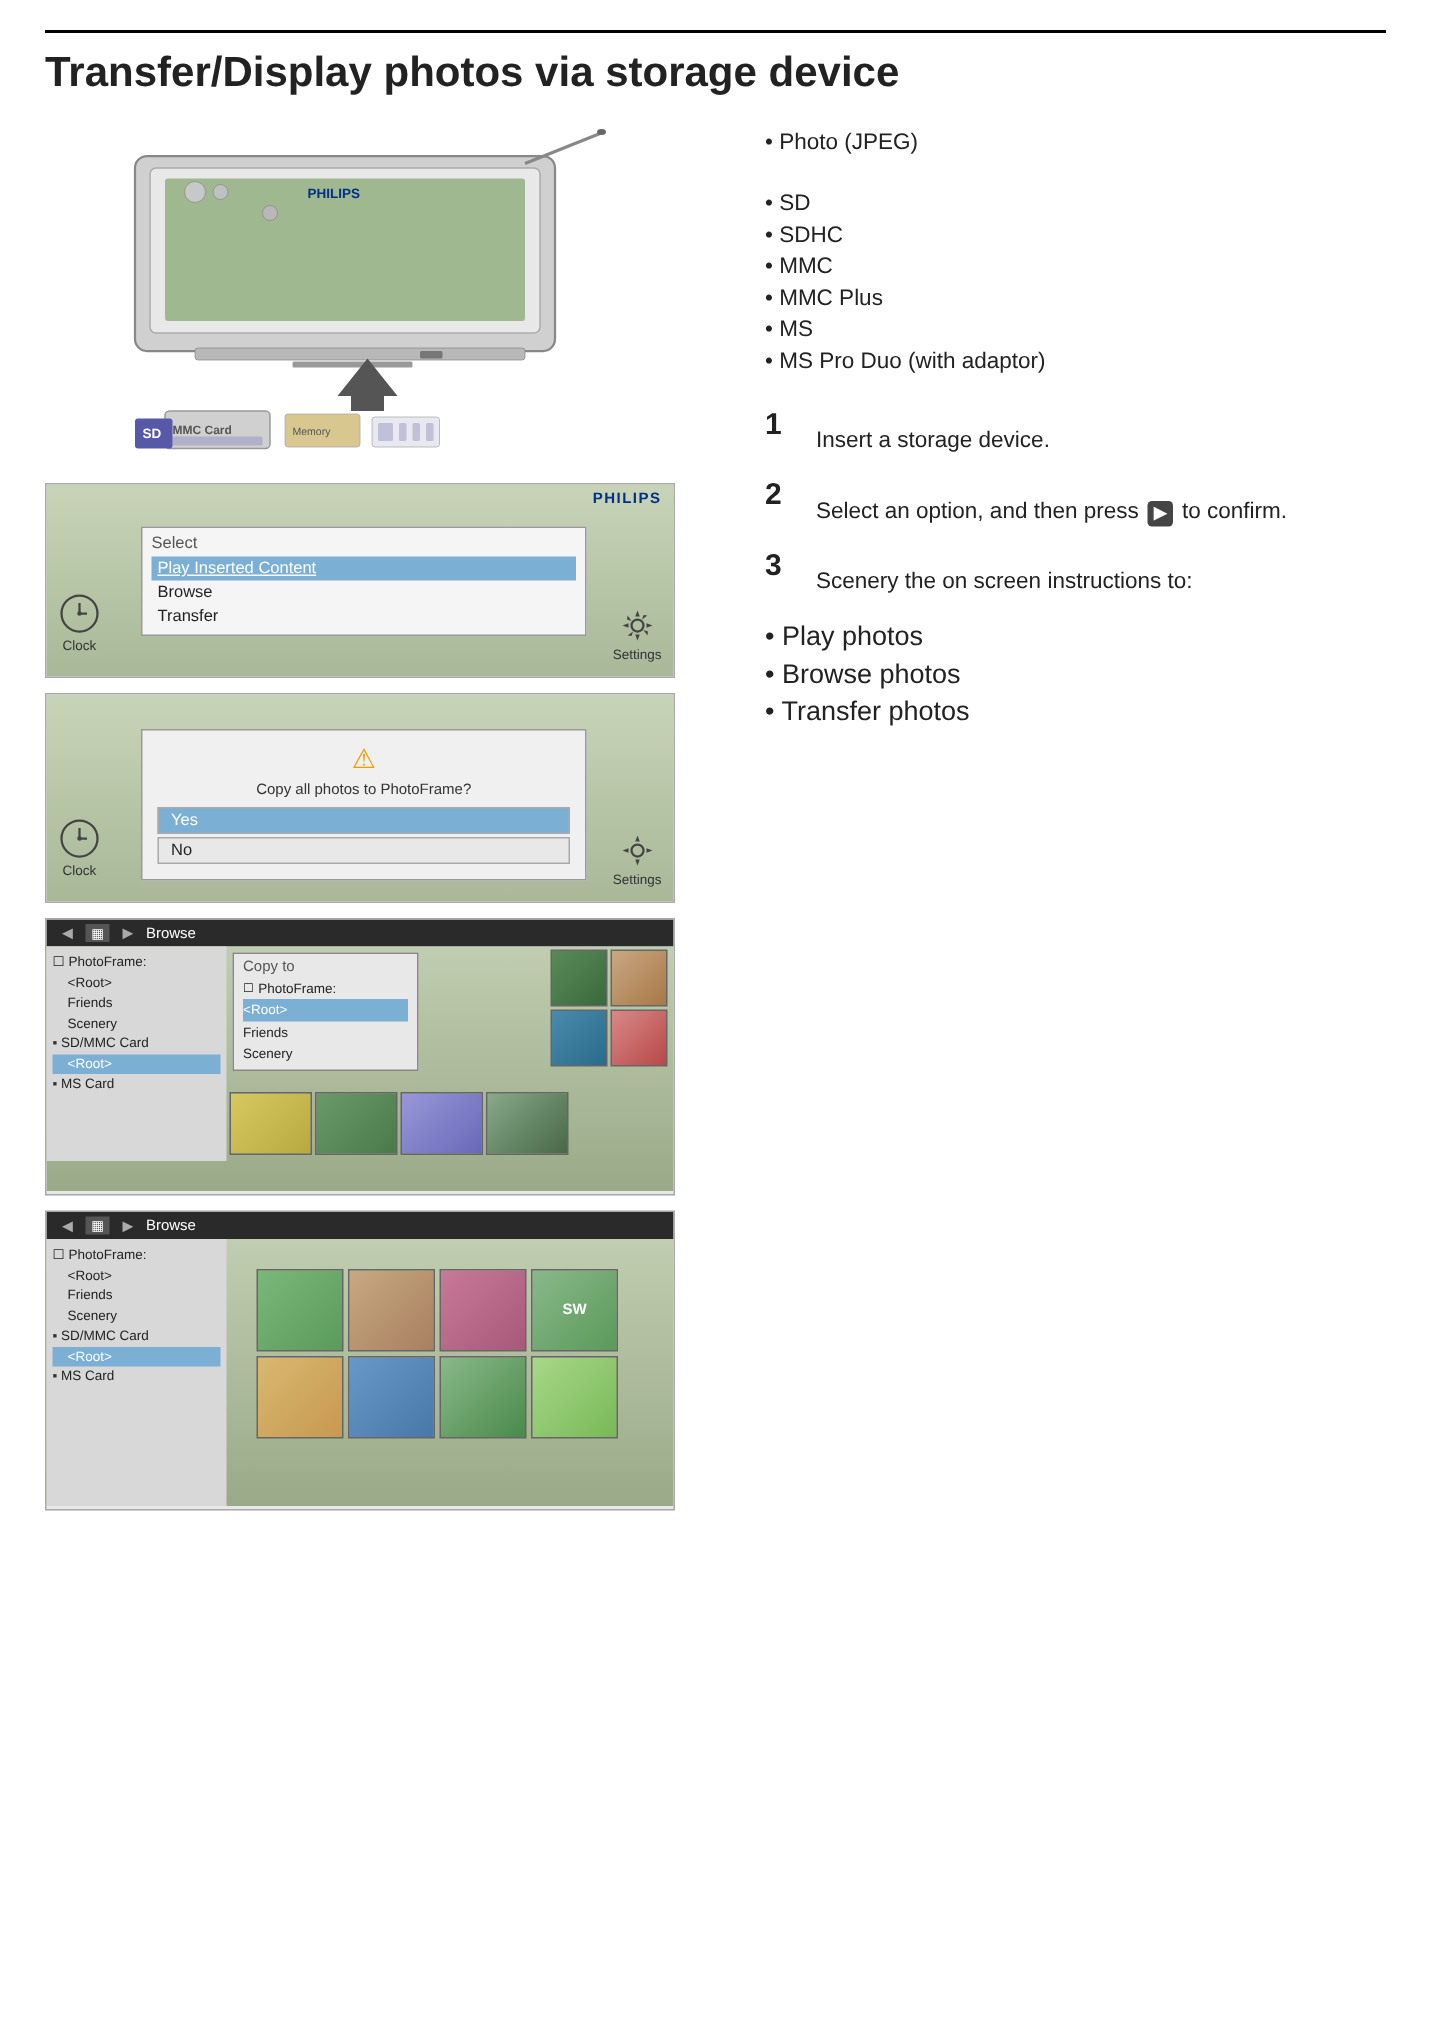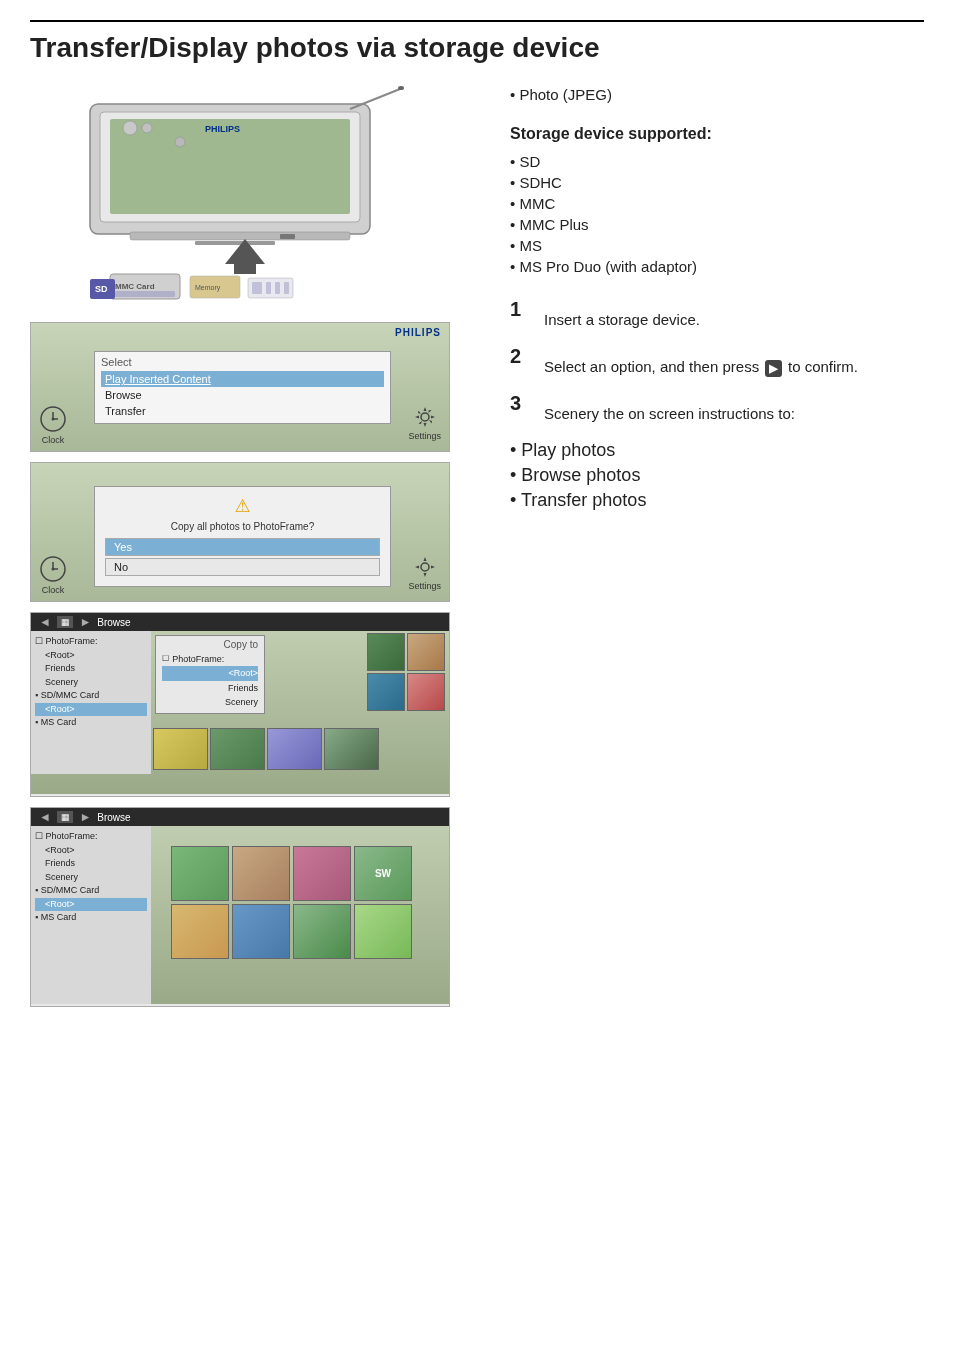--- a/index.html
+++ b/index.html
@@ -74,21 +74,21 @@
     .panel1 {
       height: 130px;
     }
     .panel1 .panel-bg {
       height: 100%;
     }
 
     .panel-icons-left {
       position: absolute;
       left: 8px;
-      bottom: 6px;
+      bottom: 16px;
       display: flex;
       flex-direction: column;
       align-items: center;
       gap: 2px;
     }
     .clock-icon {
       width: 28px;
       height: 28px;
     }
     .icon-label {
@@ -219,23 +219,22 @@
     .copy-to-area {
       flex: 1;
       padding: 4px;
       position: relative;
     }
     .copy-to-menu {
       background: #e8e8e8;
       border: 1px solid #888;
       padding: 3px 6px;
       font-size: 10px;
-      width: 110px;
+      width: 124px;
       margin-bottom: 4px;
-      text-align: right;
     }
     .copy-to-label {
       color: #555;
       font-size: 10px;
       margin-bottom: 2px;
     }
     .copy-to-items {
       font-size: 9px;
       line-height: 1.6;
     }
@@ -583,21 +582,20 @@
 
   <div class="right-col">
 
     <div class="media-type-section">
       <ul class="bullet-list">
         <li>Photo (JPEG)</li>
       </ul>
     </div>
 
     <div class="media-type-section">
-      <div class="section-heading">Storage device supported:</div>
       <ul class="bullet-list">
         <li>SD</li>
         <li>SDHC</li>
         <li>MMC</li>
         <li>MMC Plus</li>
         <li>MS</li>
         <li>MS Pro Duo (with adaptor)</li>
       </ul>
     </div>
 

